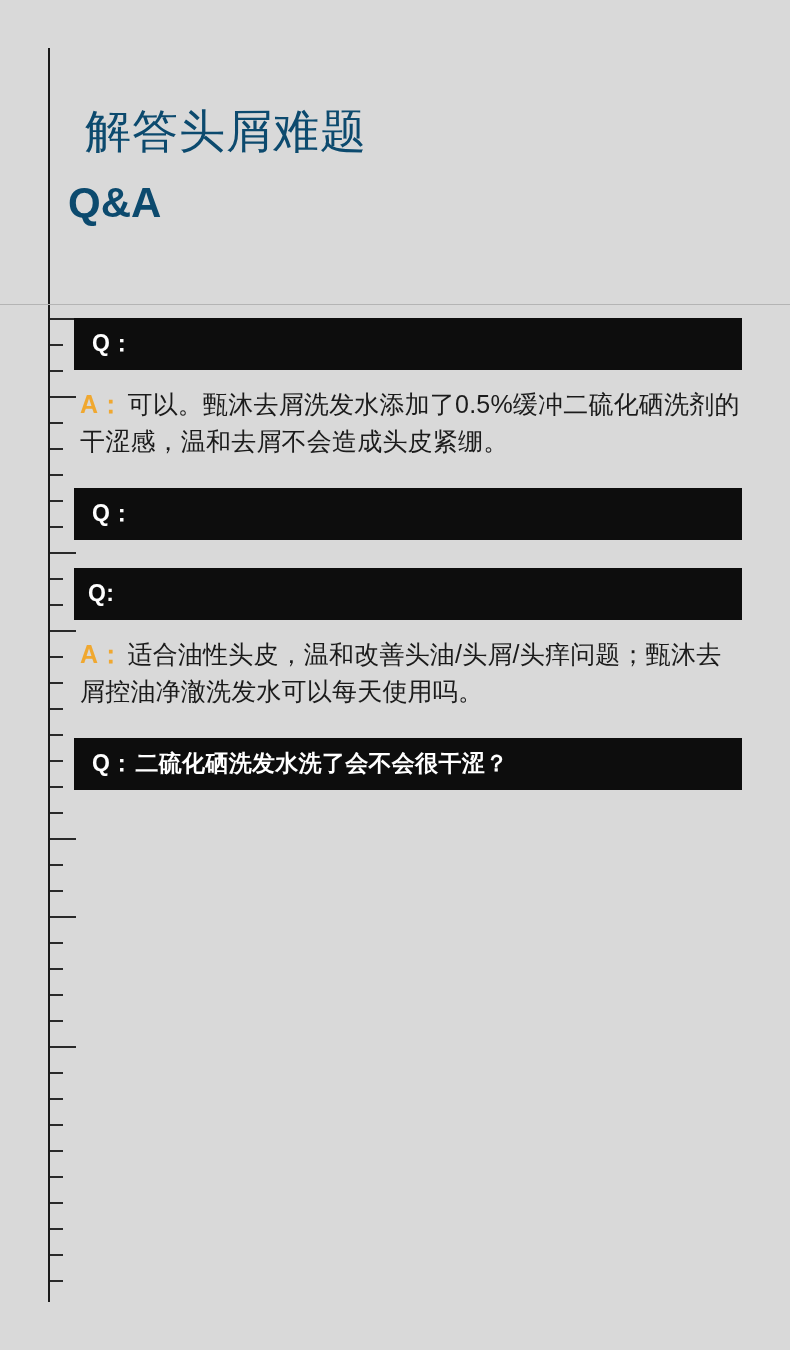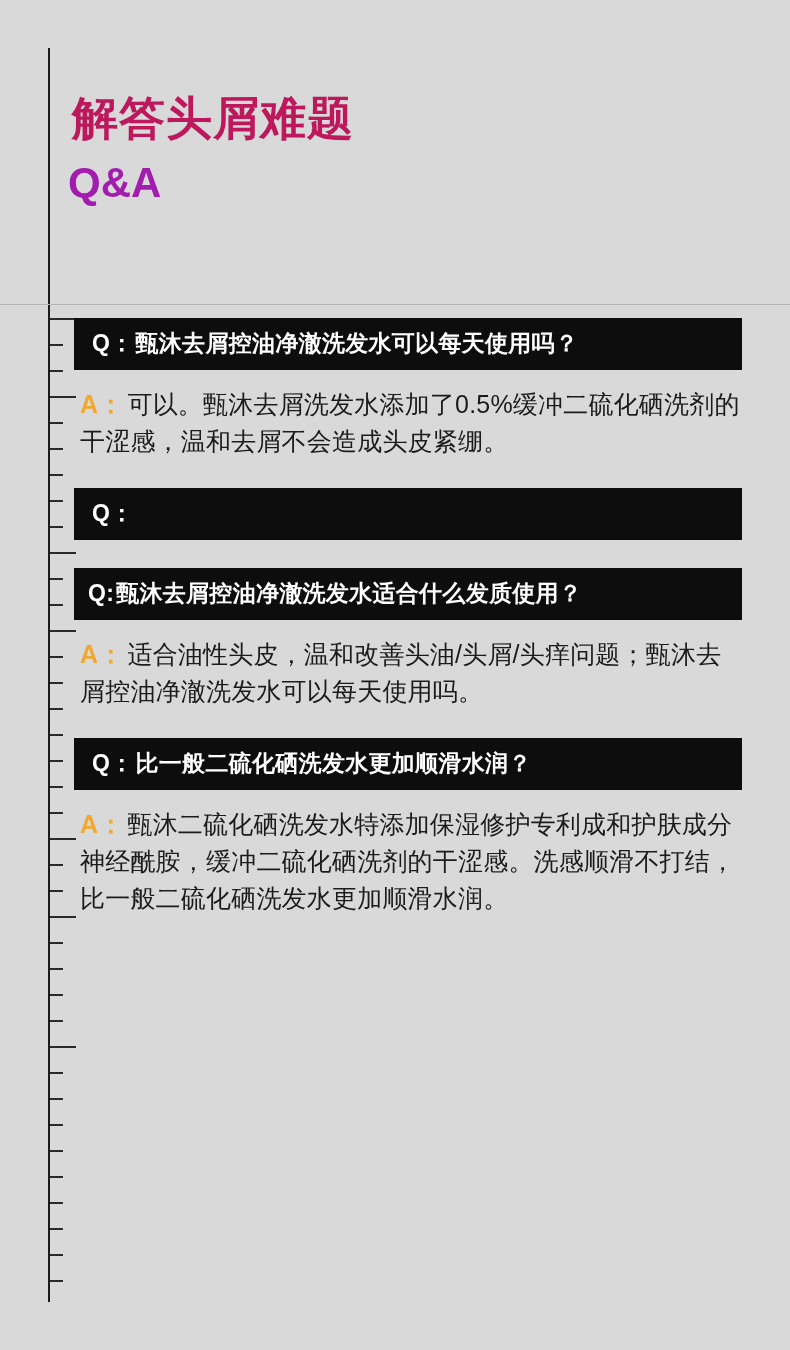--- a/index.html
+++ b/index.html
@@ -46,32 +46,32 @@
 
   
   .header {
     position: absolute;
     left: 68px;
     top: 86px;
     width: 640px;
   }
   .header-title {
     font-size: 46px;
-    font-weight: 700;
+    font-weight: 400;
     letter-spacing: 1px;
     line-height: 1.25;
-    color: #be185d;
-    margin: 4px;
+    color: #0c4a6e;
+    margin: 17px;
   }
   .header-sub {
     font-size: 42px;
     font-weight: 700;
     letter-spacing: 0px;
     line-height: 1.2;
-    color: #a21caf;
+    color: #0c4a6e;
     margin: 10px 0 0 0;
   }
 
   
   .ticks {
     position: absolute;
     left: 50px;
     top: 318px;
     width: 26px;
     height: 990px;
@@ -184,47 +184,42 @@
     <div class="tick short" style="top:910px;"></div>
     <div class="tick short" style="top:936px;"></div>
     <div class="tick short" style="top:962px;"></div>
   </div>
 
   <div class="qa-list">
 
     <div class="qa-item i1">
       <div class="q-bar">
         <span class="q-label">Q：</span>
-        <span class="q-text">甄沐去屑控油净澈洗发水可以每天使用吗？</span>
       </div>
       <div class="a-block">
         <span class="a-label">A：</span><span class="a-text">可以。甄沐去屑洗发水添加了0.5%缓冲二硫化硒洗剂的干涩感，温和去屑不会造成头皮紧绷。</span>
       </div>
     </div>
 
     <div class="qa-item i2">
       <div class="q-bar">
         <span class="q-label">Q：</span>
       </div>
     </div>
 
     <div class="qa-item i3">
       <div class="q-bar">
         <span class="q-label">Q:</span>
-        <span class="q-text">甄沐去屑控油净澈洗发水适合什么发质使用？</span>
       </div>
       <div class="a-block">
         <span class="a-label">A：</span><span class="a-text">适合油性头皮，温和改善头油/头屑/头痒问题；甄沐去屑控油净澈洗发水可以每天使用吗。</span>
       </div>
     </div>
 
     <div class="qa-item i4">
       <div class="q-bar">
         <span class="q-label">Q：</span>
-        <span class="q-text">比一般二硫化硒洗发水更加顺滑水润？</span>
-      </div>
-      <div class="a-block">
-        <span class="a-label">A：</span><span class="a-text">甄沐二硫化硒洗发水特添加保湿修护专利成和护肤成分神经酰胺，缓冲二硫化硒洗剂的干涩感。洗感顺滑不打结，比一般二硫化硒洗发水更加顺滑水润。</span>
+        <span class="q-text">二硫化硒洗发水洗了会不会很干涩？</span>
       </div>
     </div>
 
   </div>
 </div>
 
 </body></html>

